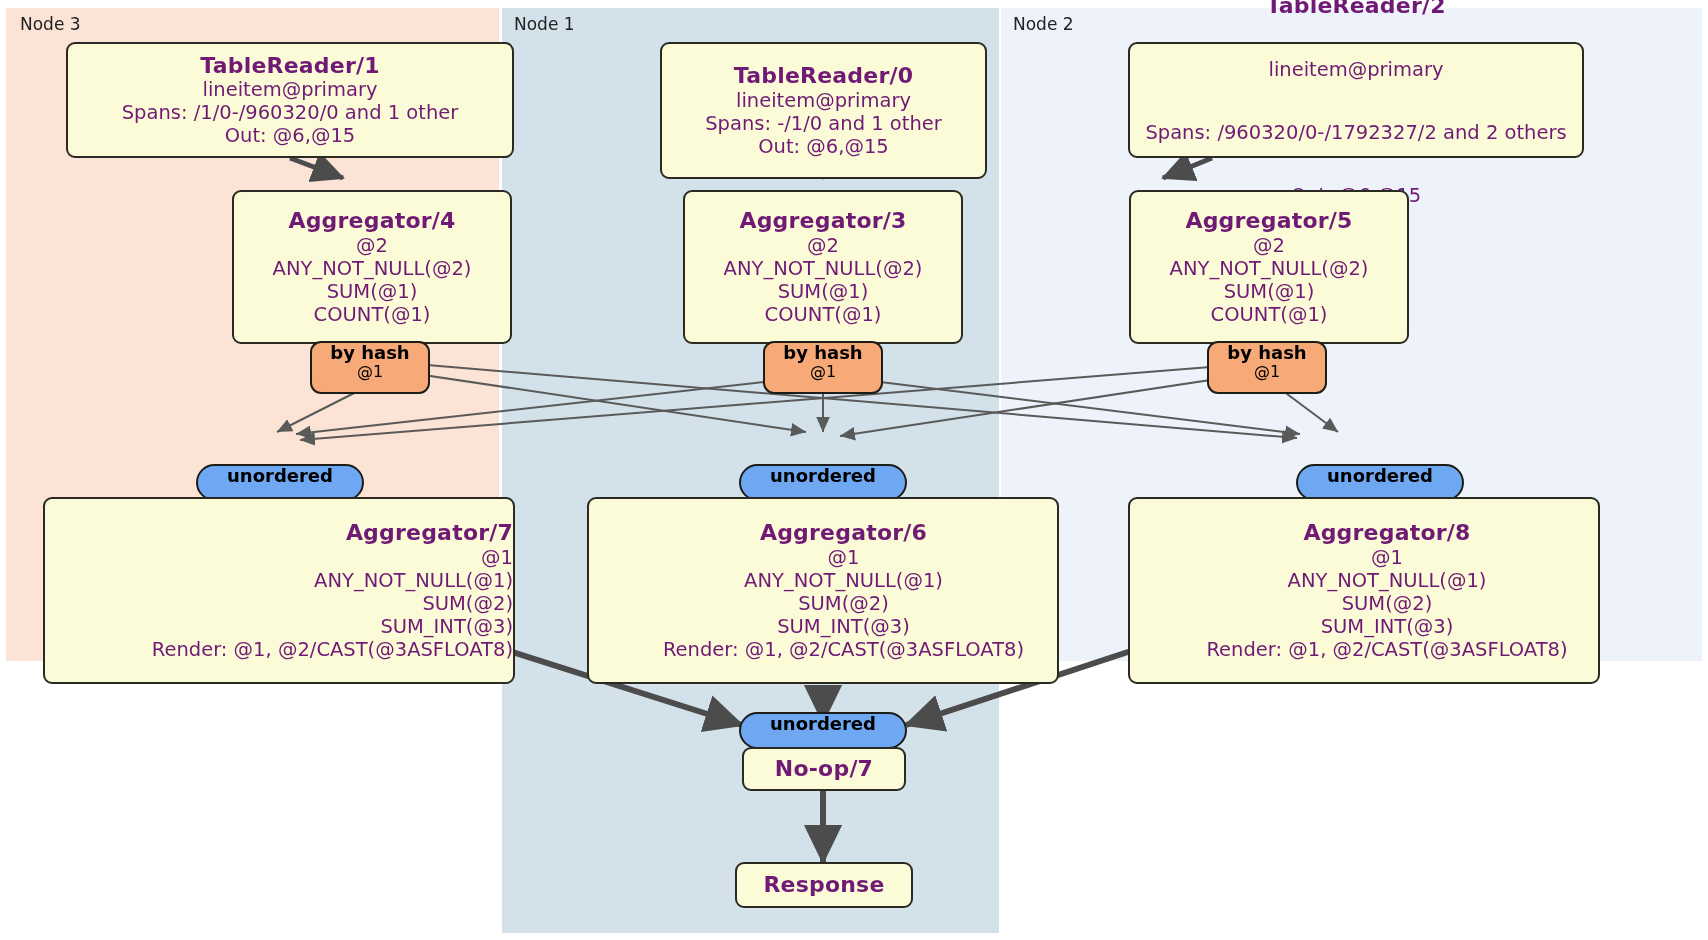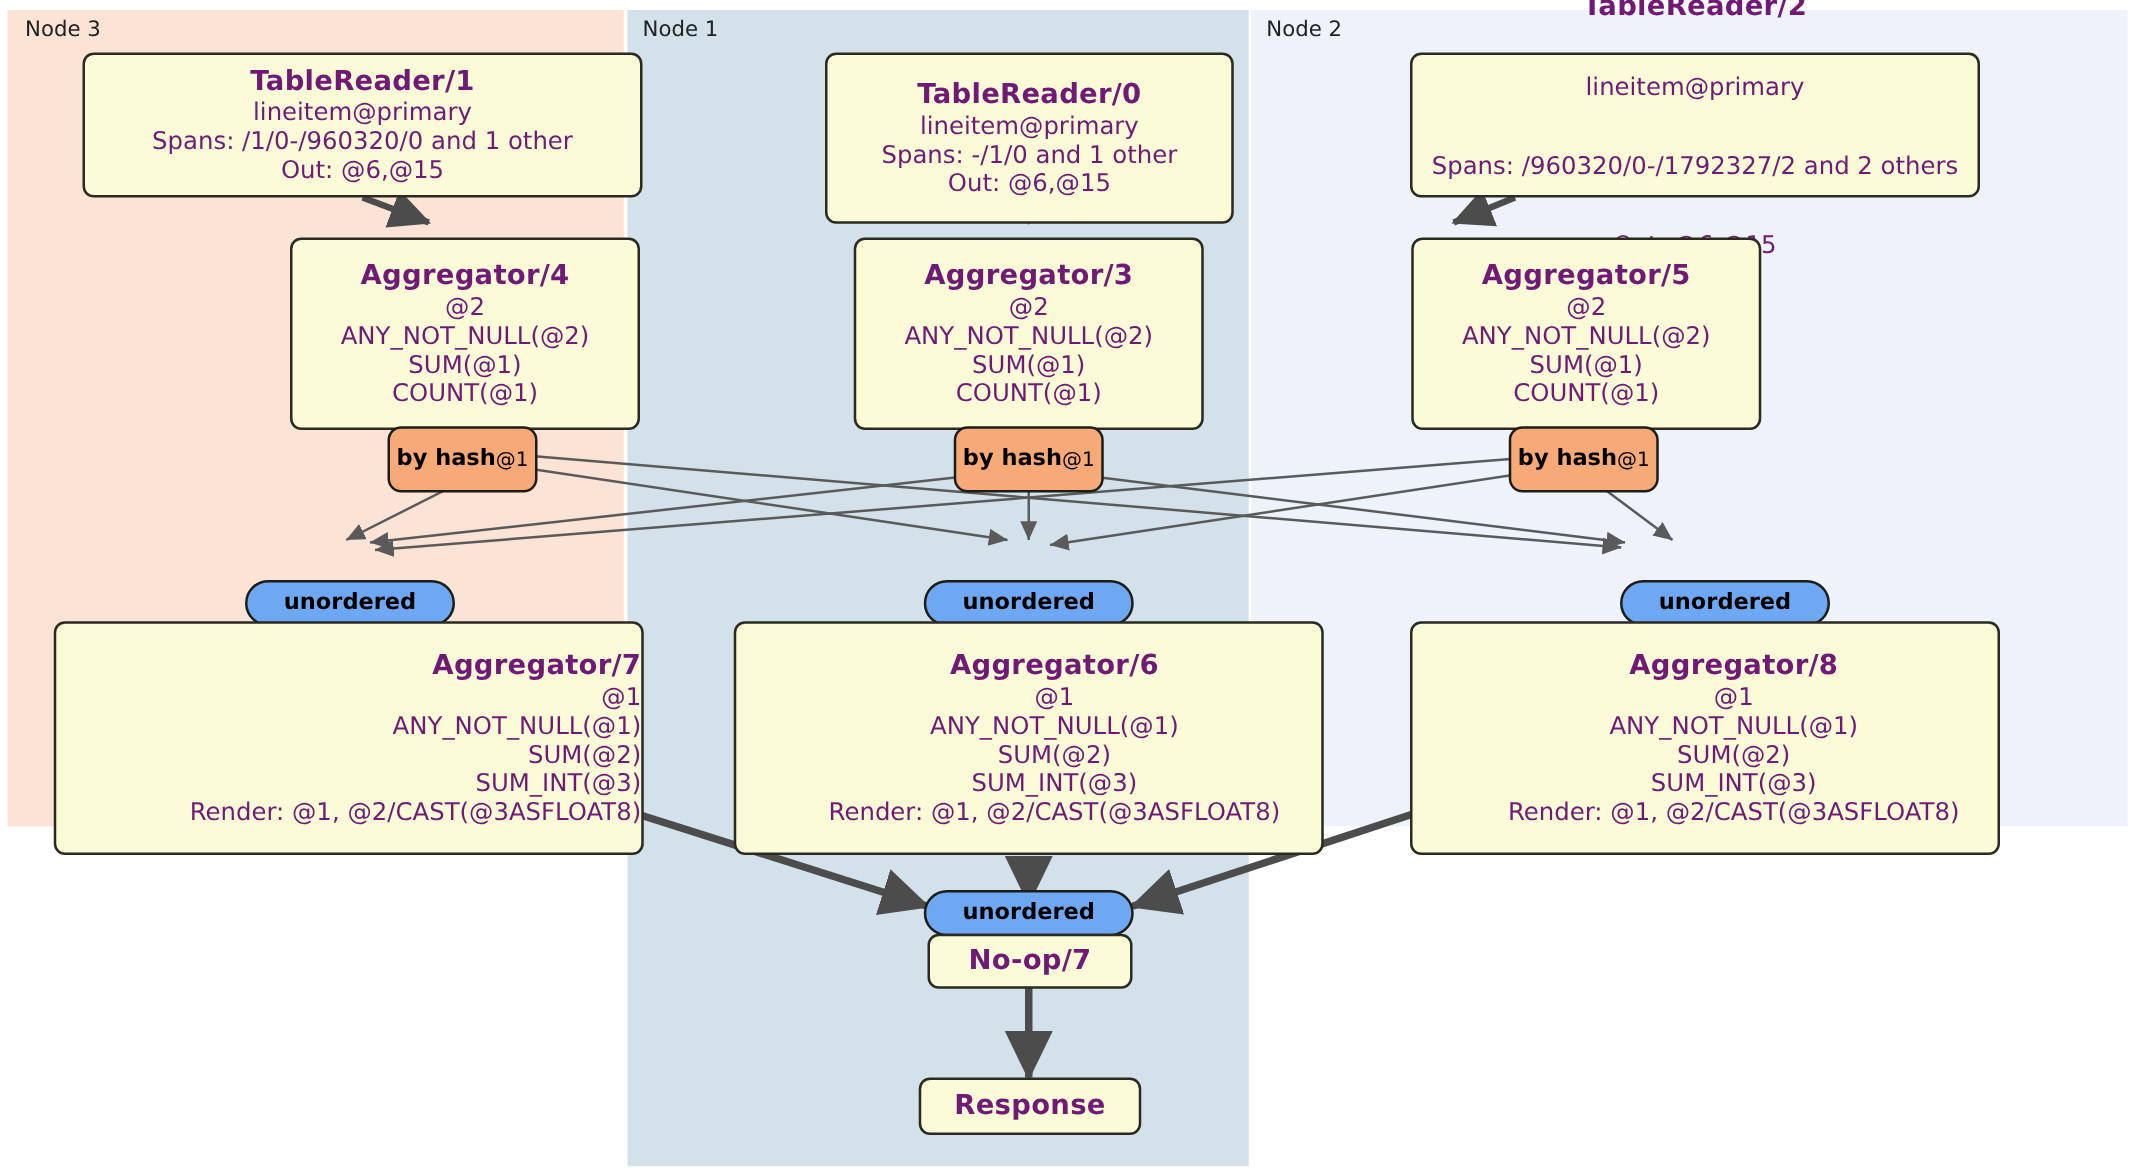--- a/index.html
+++ b/index.html
@@ -27,21 +27,21 @@
     text-align:center;color:#701a75;
     display:flex;flex-direction:column;justify-content:center;
     line-height:1.18;
   }
   .proc .ttl{font-weight:bold;font-size:22px;letter-spacing:.2px;}
   .proc .ln{font-size:19.5px;font-weight:normal;}
 
   
   .pill{
     position:absolute;box-sizing:border-box;
-    display:flex;flex-direction:row;align-items:center;justify-content:center;
+    display:flex;flex-direction:column;align-items:center;
     border:2.2px solid #1d1d18;text-align:center;line-height:1.12;
   }
   .pill.hash{background:#f7aa77;border-radius:11px;}
   .pill.unord{background:#6fa8f2;border-radius:20px;}
   .pill .p1{font-weight:bold;font-size:18px;color:#000;}
   .pill .p2{font-size:16px;color:#000;font-weight:normal;}
 
   svg.edges{position:absolute;left:0;top:0;width:1708px;height:940px;
             pointer-events:none;overflow:visible;}
 </style>

